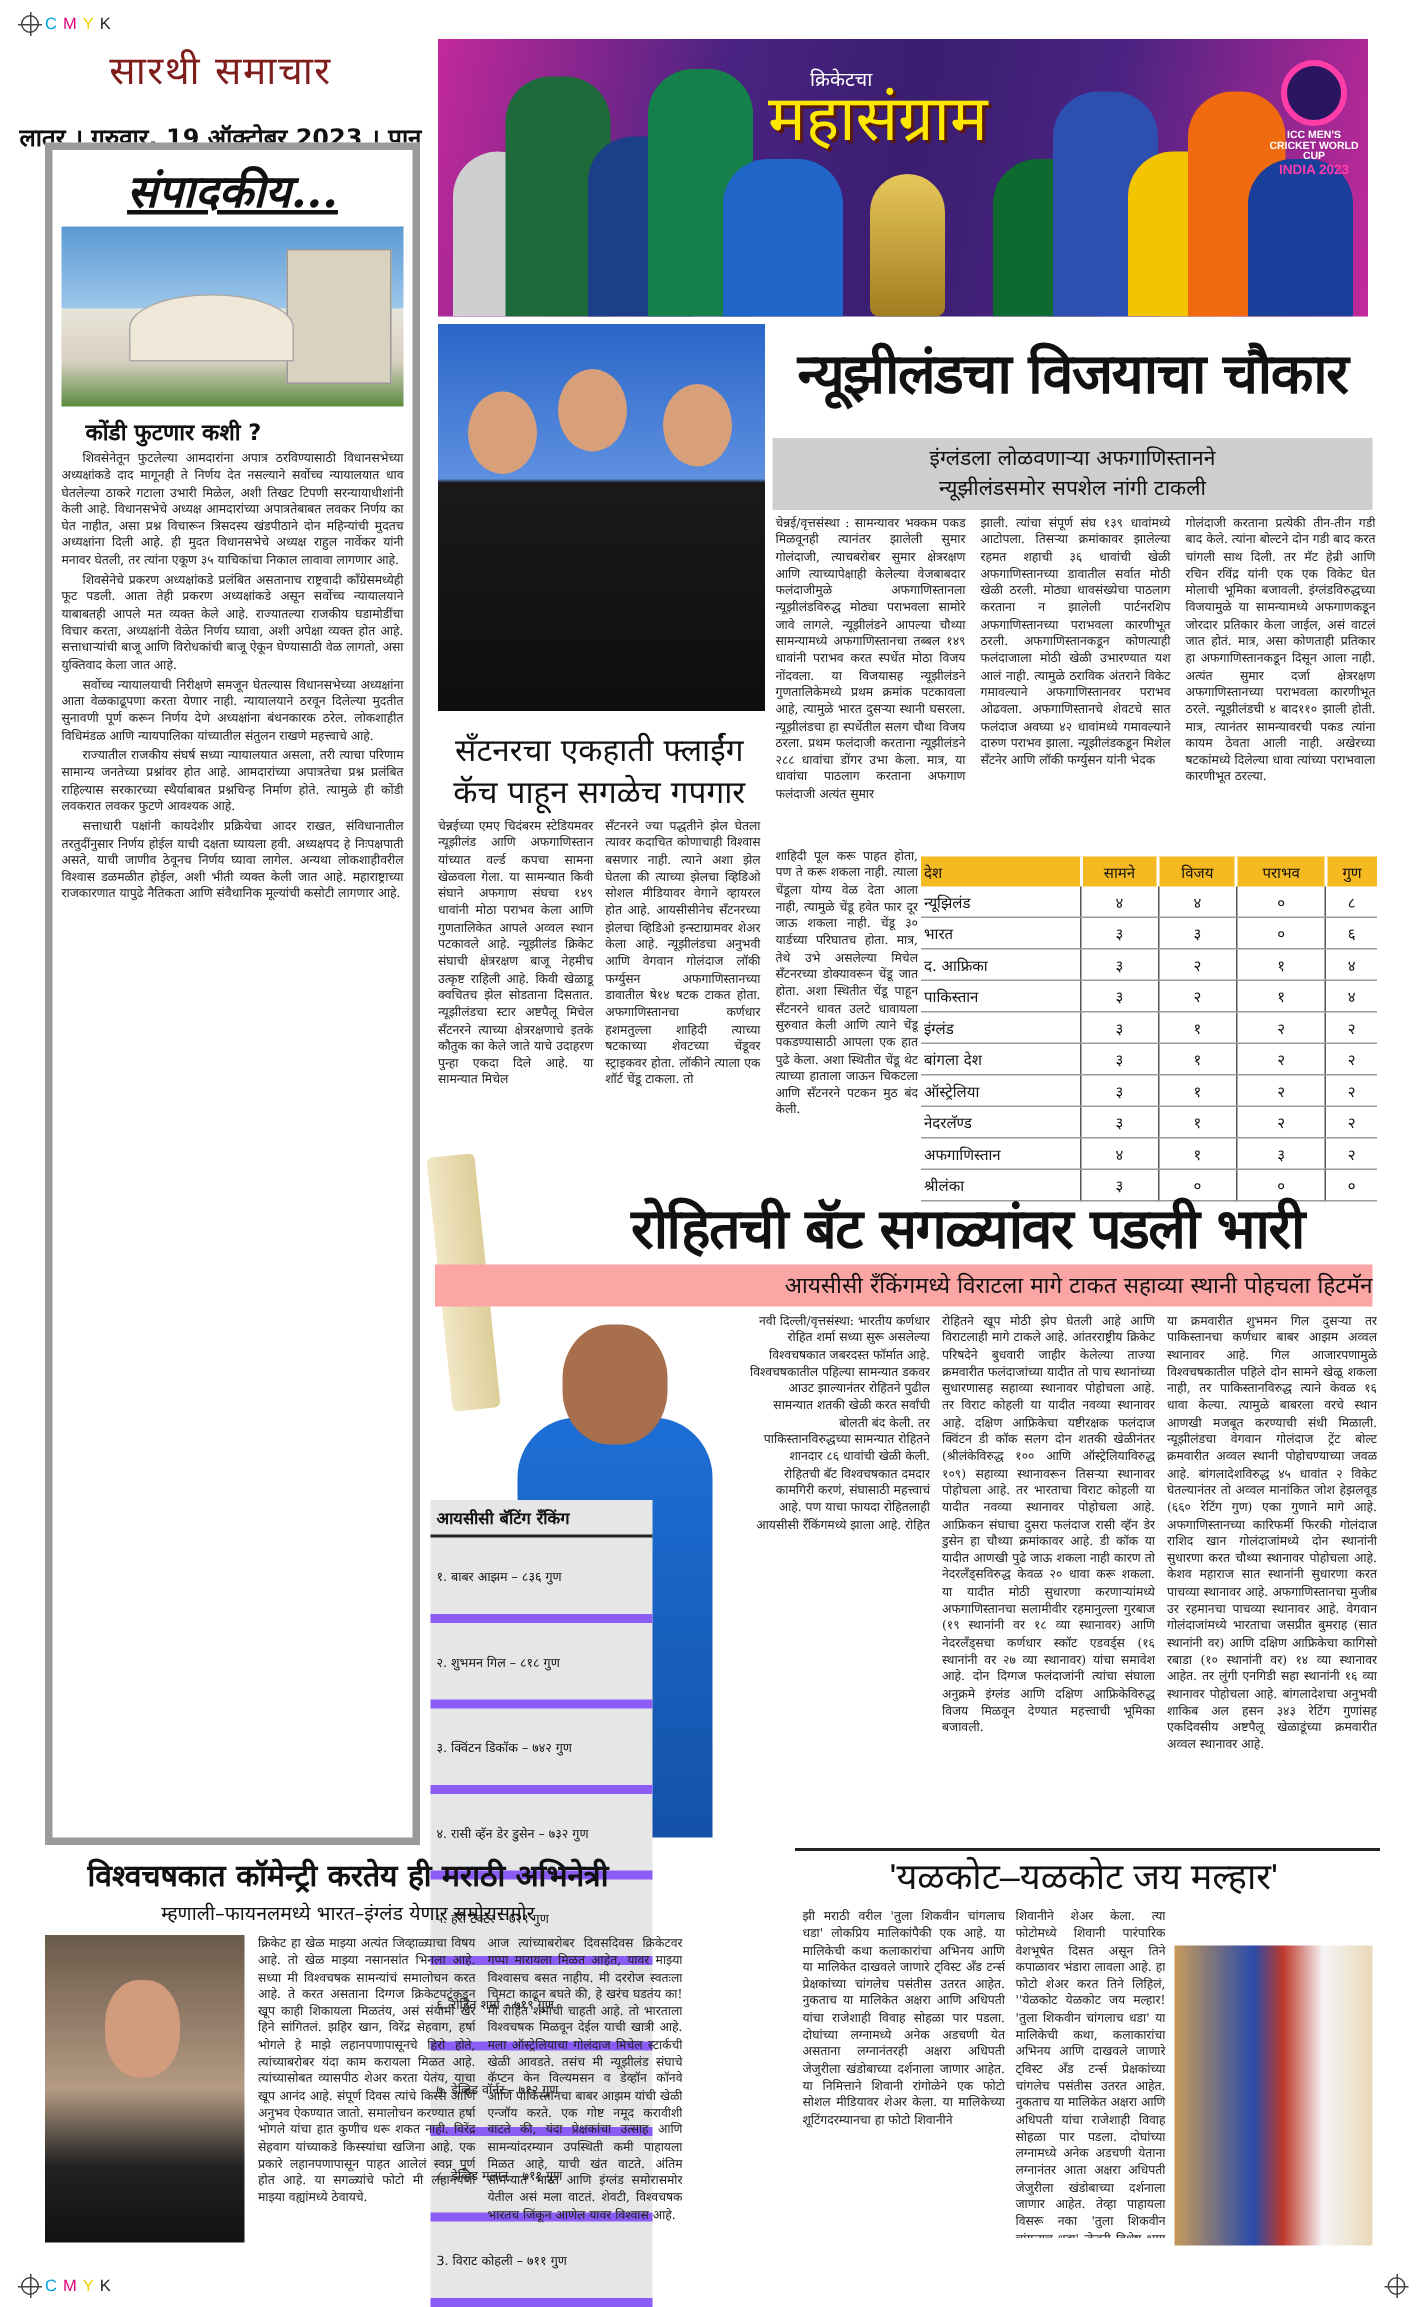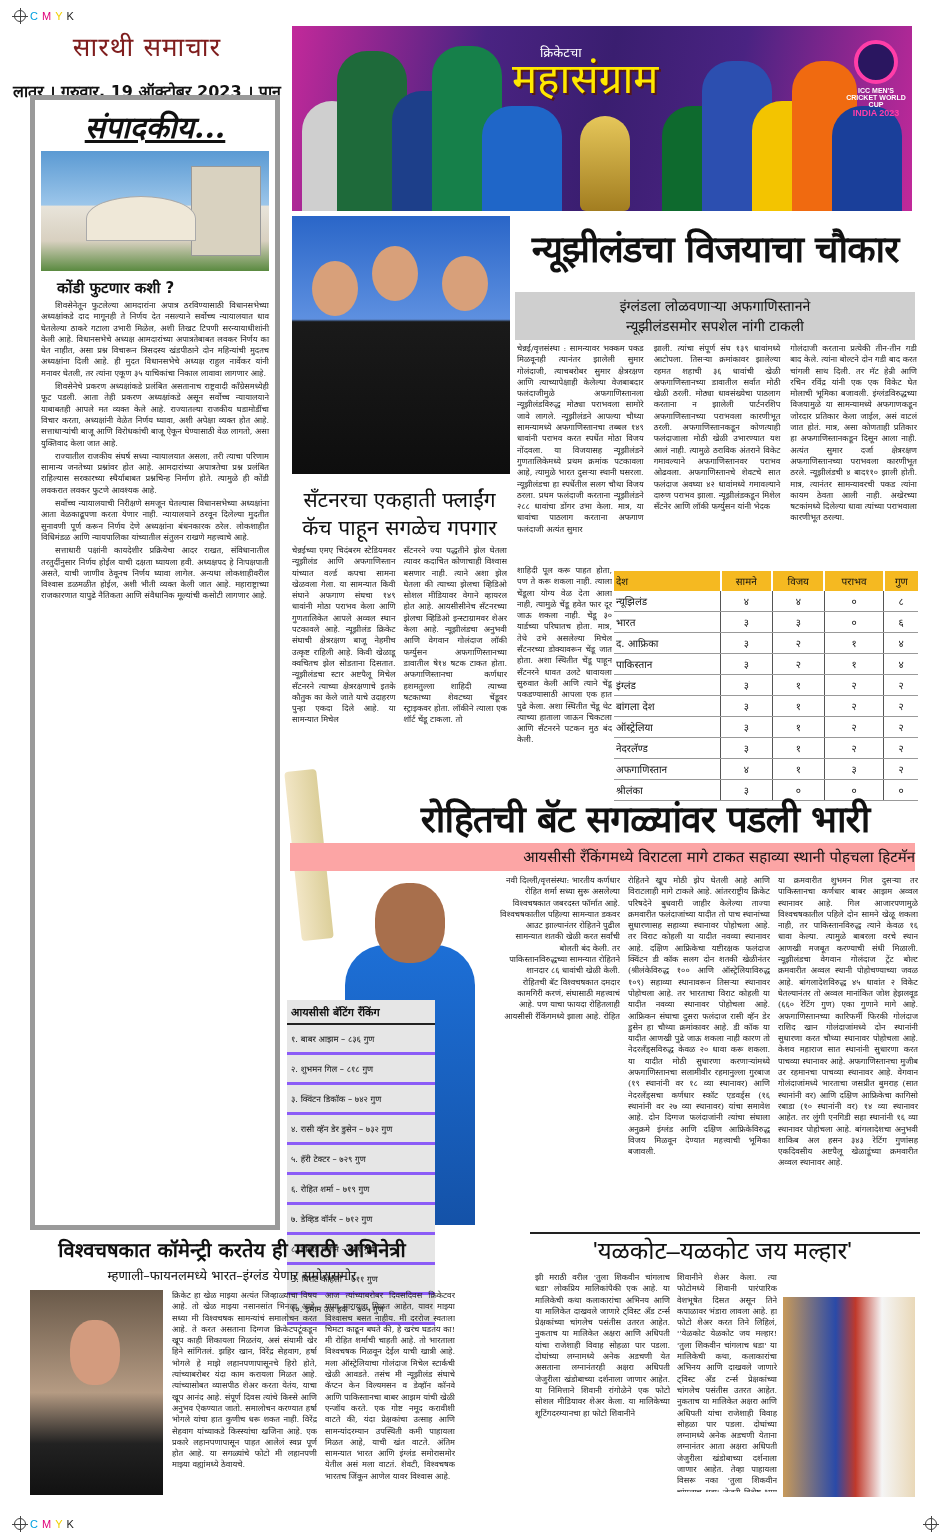--- a/index.html
+++ b/index.html
@@ -52,21 +52,21 @@
   .rohit-head{left:380px;top:792px;width:530px;font-family:"DejaVu Sans",sans-serif;font-weight:bold;font-size:37px;text-align:center;letter-spacing:-1px}
   .rohit-sub{left:290px;top:843px;width:625px;height:28px;background:#fca5a5;font-family:"DejaVu Sans",sans-serif;font-size:15px;text-align:right;line-height:28px}
   .bat{left:293px;top:770px;width:32px;height:170px;background:linear-gradient(90deg,#f2e6c6,#dccf9a);border-radius:4px;transform:rotate(-6deg)}
   .rohit-photo{left:325px;top:875px;width:180px;height:350px}
   .rohit-photo .torso{position:absolute;left:20px;top:70px;width:130px;height:280px;background:linear-gradient(#1d6fd6,#1452a8);border-radius:40px 40px 0 0}
   .rohit-photo .face{position:absolute;left:50px;top:8px;width:70px;height:80px;background:#a86f4c;border-radius:45%}
   .rohit-photo .byjus{position:absolute;left:45px;top:130px;color:#fff;font-family:"Liberation Sans",sans-serif;font-weight:bold;font-size:14px}
   .rohit-photo .india{position:absolute;left:45px;top:148px;color:#f5b921;font-family:"Liberation Sans",sans-serif;font-weight:bold;font-size:22px}
   .rank-box{left:287px;top:1000px;width:148px;background:#e6e6e6;font-family:"DejaVu Sans",sans-serif;font-size:8.4px}
   .rank-box .rt{font-size:11px;font-weight:bold;padding:4px 4px;border-bottom:2px solid #222}
-  .rank-box .ri{padding:8px 4px;border-bottom:3px solid #8b5cf6}
+  .rank-box .ri{padding:20px 4px;border-bottom:6px solid #8b5cf6}
   .rcol1{left:500px;top:875px;width:120px;text-align:right}
   .rcol2{left:628px;top:875px;width:142px}
   .rcol3{left:778px;top:875px;width:140px}
   
   .actress-head{left:12px;top:1236px;width:440px;font-family:"DejaVu Sans",sans-serif;font-weight:bold;font-size:20px;text-align:center}
   .actress-sub{left:12px;top:1266px;width:440px;font-family:"DejaVu Sans",sans-serif;font-size:13px;text-align:center}
   .actress-photo{left:30px;top:1290px;width:133px;height:205px;background:linear-gradient(#6a5a4a,#b59b83 50%,#222 75%,#111)}
   .actress-photo .face{position:absolute;left:40px;top:30px;width:50px;height:65px;background:#d39b7e;border-radius:45%}
   .acol1{left:172px;top:1290px;width:145px}
   .acol2{left:325px;top:1290px;width:130px}
@@ -105,22 +105,22 @@
 <div class="abs editorial">
   <div class="ed-title">संपादकीय...</div>
   <div class="ed-photo">
     <div class="tower"></div>
     <div class="dome"></div>
   </div>
   <div class="ed-head">कोंडी फुटणार कशी ?</div>
   <div class="body-text">
     <p>शिवसेनेतून फुटलेल्या आमदारांना अपात्र ठरविण्यासाठी विधानसभेच्या अध्यक्षांकडे दाद मागूनही ते निर्णय देत नसल्याने सर्वोच्च न्यायालयात धाव घेतलेल्या ठाकरे गटाला उभारी मिळेल, अशी तिखट टिपणी सरन्यायाधीशांनी केली आहे. विधानसभेचे अध्यक्ष आमदारांच्या अपात्रतेबाबत लवकर निर्णय का घेत नाहीत, असा प्रश्न विचारून त्रिसदस्य खंडपीठाने दोन महिन्यांची मुदतच अध्यक्षांना दिली आहे. ही मुदत विधानसभेचे अध्यक्ष राहुल नार्वेकर यांनी मनावर घेतली, तर त्यांना एकूण ३५ याचिकांचा निकाल लावावा लागणार आहे.</p>
     <p>शिवसेनेचे प्रकरण अध्यक्षांकडे प्रलंबित असतानाच राष्ट्रवादी काँग्रेसमध्येही फूट पडली. आता तेही प्रकरण अध्यक्षांकडे असून सर्वोच्च न्यायालयाने याबाबतही आपले मत व्यक्त केले आहे. राज्यातल्या राजकीय घडामोडींचा विचार करता, अध्यक्षांनी वेळेत निर्णय घ्यावा, अशी अपेक्षा व्यक्त होत आहे. सत्ताधाऱ्यांची बाजू आणि विरोधकांची बाजू ऐकून घेण्यासाठी वेळ लागतो, असा युक्तिवाद केला जात आहे.</p>
+    <p>सर्वोच्च न्यायालयाची निरीक्षणे समजून घेतल्यास विधानसभेच्या अध्यक्षांना आता वेळकाढूपणा करता येणार नाही. न्यायालयाने ठरवून दिलेल्या मुदतीत सुनावणी पूर्ण करून निर्णय देणे अध्यक्षांना बंधनकारक ठरेल. लोकशाहीत विधिमंडळ आणि न्यायपालिका यांच्यातील संतुलन राखणे महत्त्वाचे आहे.</p>
     <p>राज्यातील राजकीय संघर्ष सध्या न्यायालयात असला, तरी त्याचा परिणाम सामान्य जनतेच्या प्रश्नांवर होत आहे. आमदारांच्या अपात्रतेचा प्रश्न प्रलंबित राहिल्यास सरकारच्या स्थैर्याबाबत प्रश्नचिन्ह निर्माण होते. त्यामुळे ही कोंडी लवकरात लवकर फुटणे आवश्यक आहे.</p>
-    <p>सर्वोच्च न्यायालयाची निरीक्षणे समजून घेतल्यास विधानसभेच्या अध्यक्षांना आता वेळकाढूपणा करता येणार नाही. न्यायालयाने ठरवून दिलेल्या मुदतीत सुनावणी पूर्ण करून निर्णय देणे अध्यक्षांना बंधनकारक ठरेल. लोकशाहीत विधिमंडळ आणि न्यायपालिका यांच्यातील संतुलन राखणे महत्त्वाचे आहे.</p>
     <p>सत्ताधारी पक्षांनी कायदेशीर प्रक्रियेचा आदर राखत, संविधानातील तरतुदींनुसार निर्णय होईल याची दक्षता घ्यायला हवी. अध्यक्षपद हे निःपक्षपाती असते, याची जाणीव ठेवूनच निर्णय घ्यावा लागेल. अन्यथा लोकशाहीवरील विश्वास डळमळीत होईल, अशी भीती व्यक्त केली जात आहे. महाराष्ट्राच्या राजकारणात यापुढे नैतिकता आणि संवैधानिक मूल्यांची कसोटी लागणार आहे.</p>
   </div>
 </div>
 
 <div class="abs banner">
   <div class="player" style="left:10px;width:60px;height:110px;background:#cfcfcf"></div>
   <div class="player" style="left:45px;width:70px;height:160px;background:#1e6a3a"></div>
   <div class="player" style="left:100px;width:70px;height:120px;background:#1d3f8a"></div>
   <div class="player" style="left:140px;width:70px;height:165px;background:#16804a"></div>
   <div class="player" style="left:190px;width:80px;height:105px;background:#1f66c8"></div>

